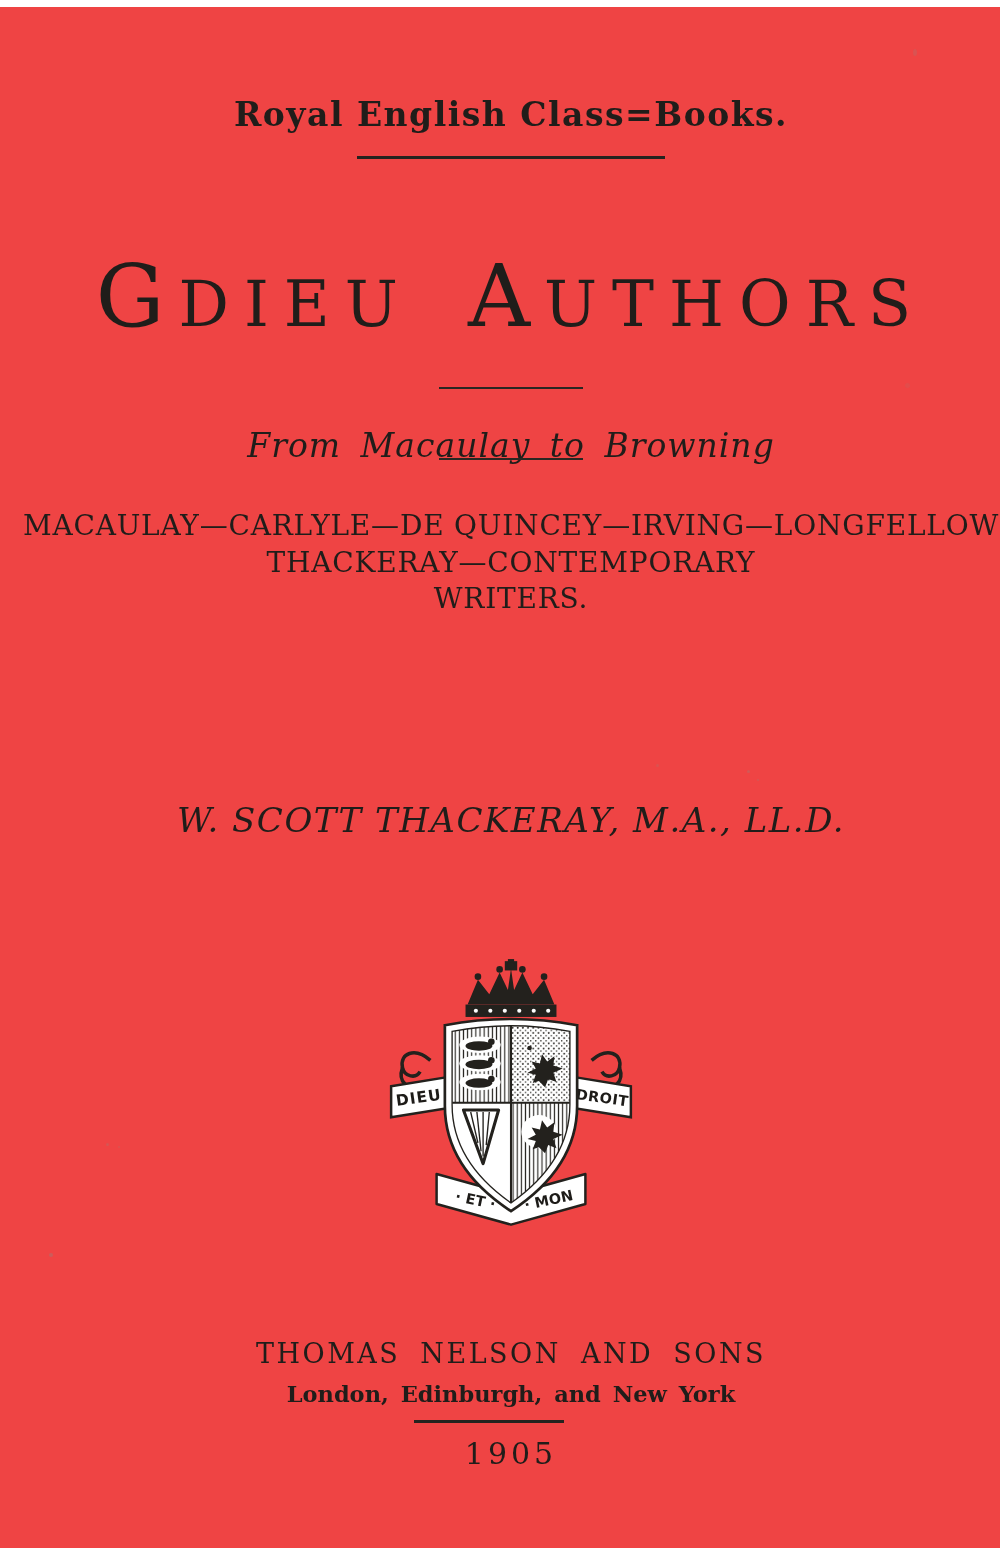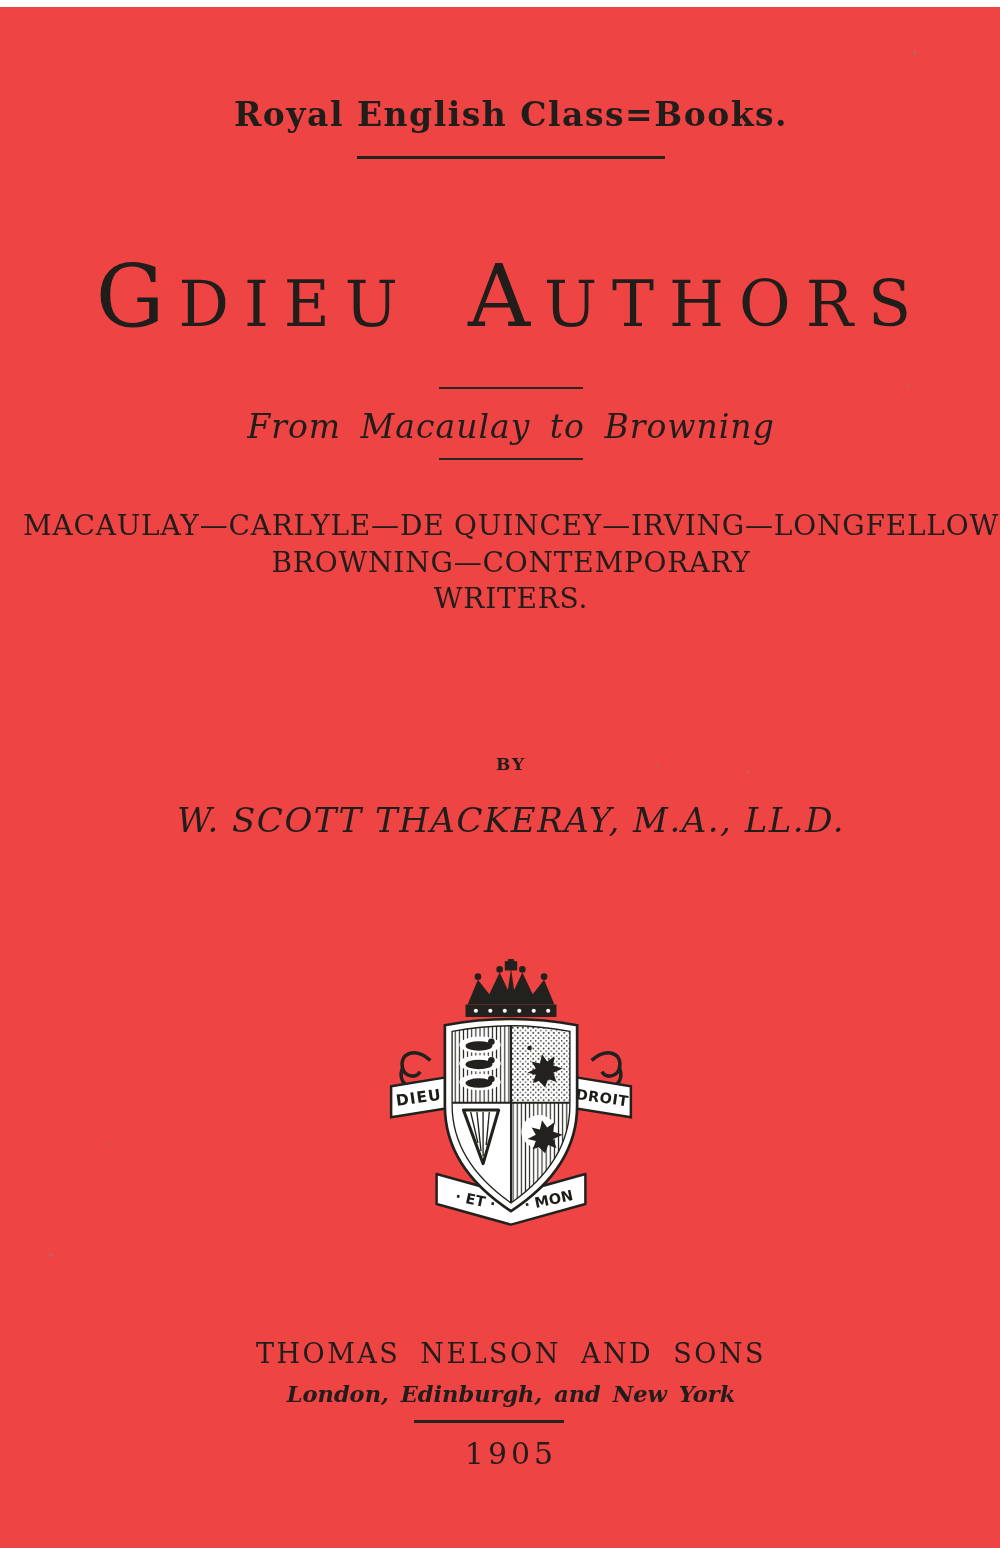--- a/index.html
+++ b/index.html
@@ -35,21 +35,21 @@
   .book-title .word { display: inline-block; }
   .book-title .word + .word { margin-left: 55px; }
   .book-title .cap  { font-size: 86px; letter-spacing: 14px; line-height: 1; }
   .book-title .rest { font-size: 63px; letter-spacing: 15px; line-height: 1; }
 
   
   .sub-rule { height: 2px; width: 144px; margin: 0 auto; background: #2a2722; }
   .sub-rule-top { top: 380px; }
   .sub-rule-bottom { top: 451px; }
   .subtitle {
-    top: 400px;
+    top: 419px;
     font-size: 33px;
     font-style: italic;
     letter-spacing: 1px;
     word-spacing: 8px;
   }
 
   
   .authors { top: 501px; font-size: 28px; letter-spacing: 0.8px; }
   .authors .line { line-height: 36.5px; }
 
@@ -67,21 +67,21 @@
   .crest { top: 952px; }
   .crest svg { display: block; margin: 0 auto; }
   .crest text {
     font-family: "DejaVu Sans", "Liberation Sans", sans-serif;
     font-weight: 700;
     fill: #1d1b18;
   }
 
   
   .publisher-name { top: 1331px; font-size: 27px; letter-spacing: 2.5px; word-spacing: 9px; }
-  .publisher-cities { top: 1374px; font-size: 22.5px; font-weight: 700; font-style: italic; word-spacing: 4px; }
+  .publisher-cities { top: 1374px; font-size: 22.5px; font-weight: 700; word-spacing: 4px; }
   .imprint-rule { top: 1413px; left: 0; right: 22px; }
   .imprint-rule .bar { height: 2.5px; width: 150px; margin: 0 auto; background: #26231f; }
   .publication-year { top: 1429px; font-size: 30px; letter-spacing: 4px; }
 
   
   .speck { position: absolute; border-radius: 50%; background: #8d8a84; }
 </style>
 </head>
 <body>
 
@@ -95,25 +95,24 @@
   <div class="abs book-title">
     <span class="word"><span class="cap">G</span><span class="rest">DIEU</span></span><span class="word"><span class="cap">A</span><span class="rest">UTHORS</span></span>
   </div>
 
   <div class="abs sub-rule sub-rule-top"></div>
   <div class="abs subtitle">From Macaulay to Browning</div>
   <div class="abs sub-rule sub-rule-bottom"></div>
 
   <div class="abs authors">
     <div class="line">MACAULAY—CARLYLE—DE QUINCEY—IRVING—LONGFELLOW</div>
-    <div class="line">BROWNING—CONTEMPORARY</div>
+    <div class="line">THACKERAY—CONTEMPORARY</div>
     <div class="line">WRITERS.</div>
   </div>
 
-  <div class="abs byline-label">BY</div>
   <div class="abs author-name">W. SCOTT THACKERAY, M.A., LL.D.</div>
 
   <div class="abs crest">
     <svg viewBox="0 0 240 265" width="248" height="274">
       <defs>
         <pattern id="vh" width="4" height="4" patternUnits="userSpaceOnUse">
           <rect width="4" height="4" fill="#ffffff"></rect>
           <line x1="2" y1="0" x2="2" y2="4" stroke="#23211d" stroke-width="1.1"></line>
         </pattern>
         <pattern id="st" width="5" height="5" patternUnits="userSpaceOnUse">

